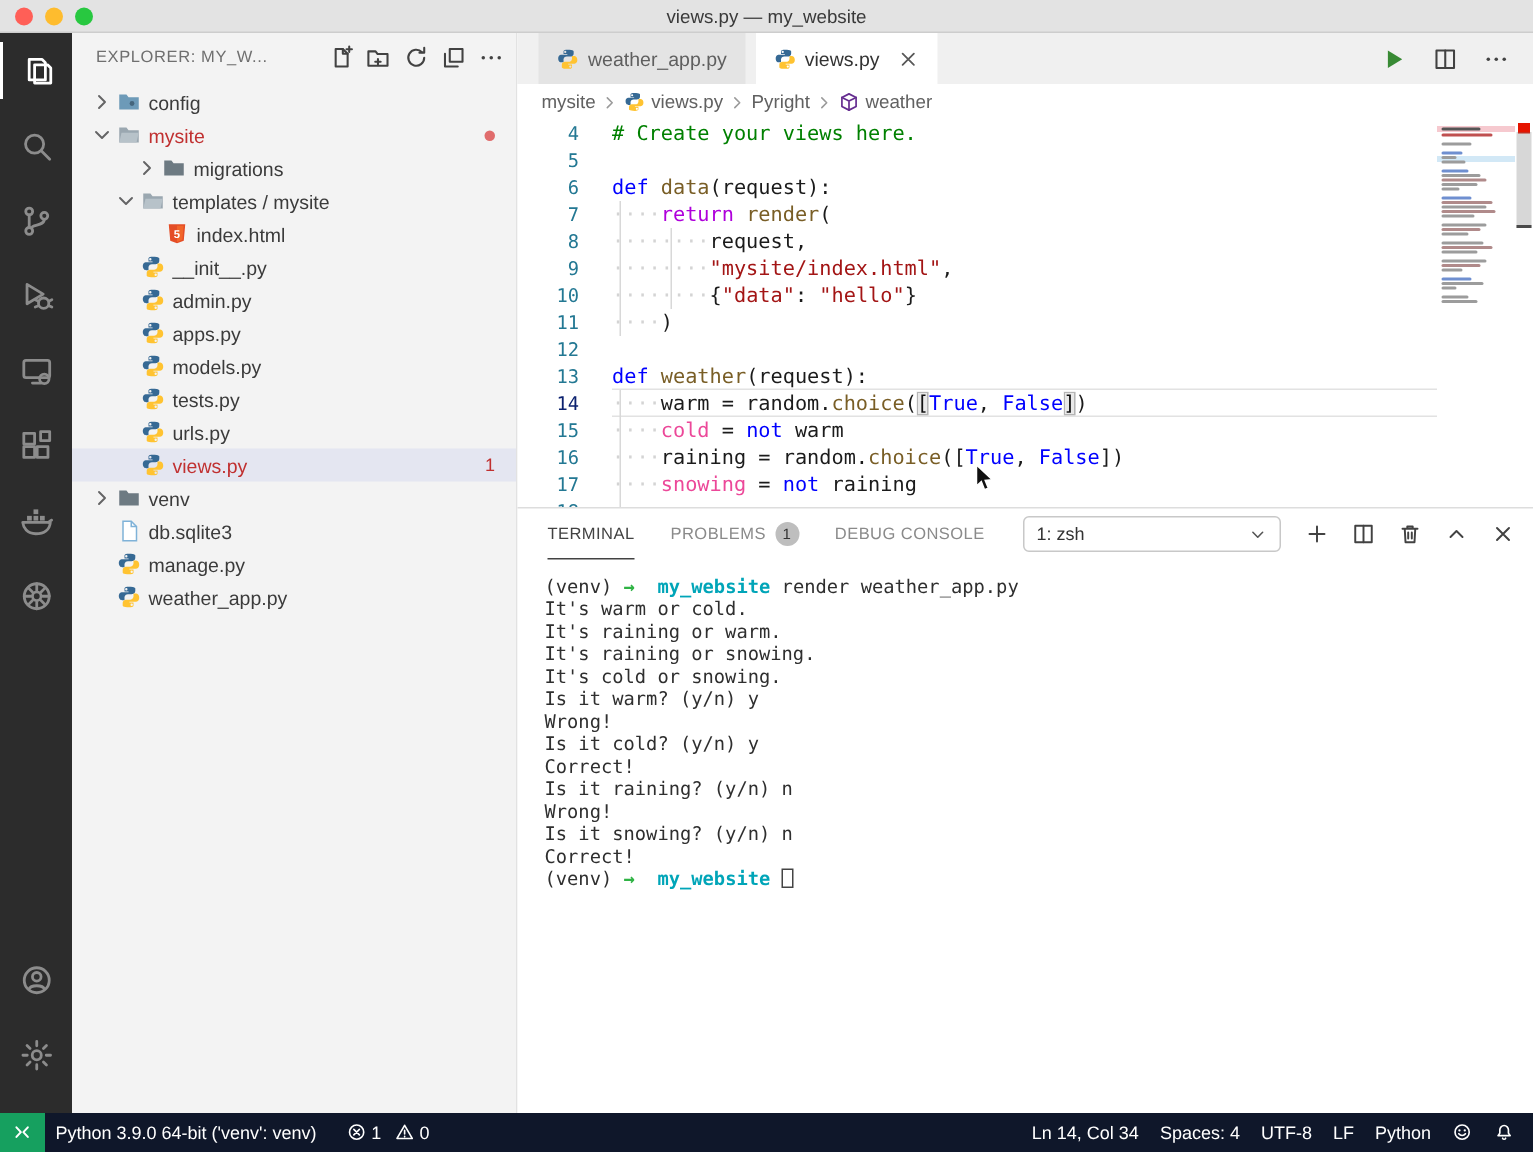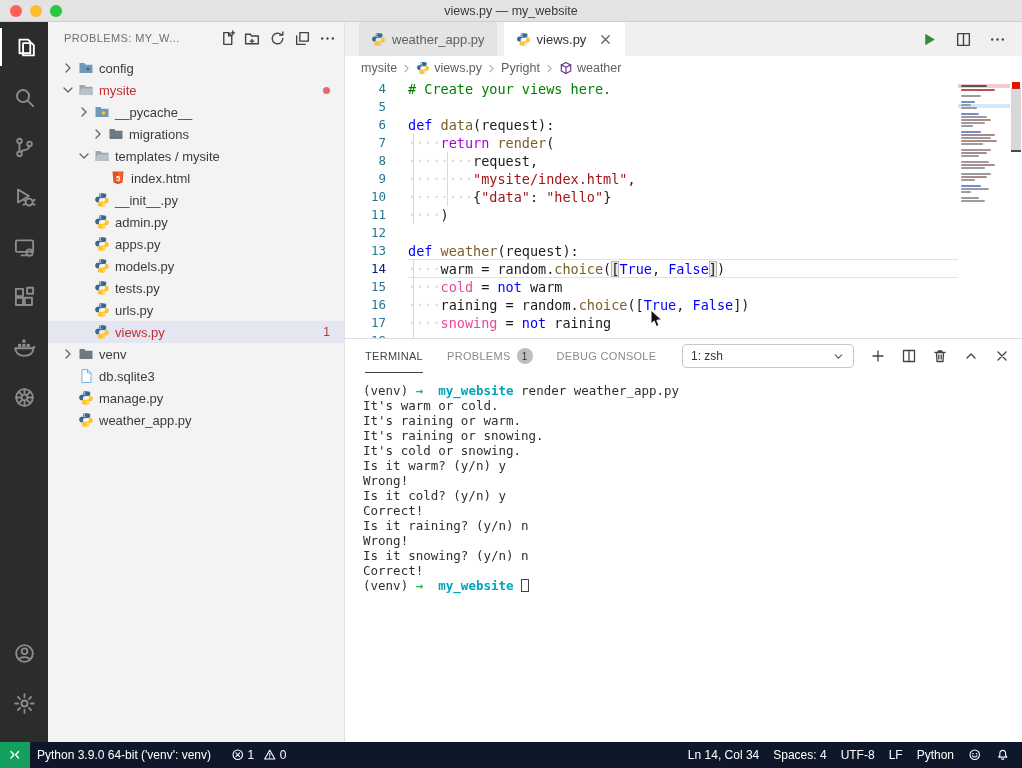--- a/index.html
+++ b/index.html
@@ -233,21 +233,21 @@
                 <circle class="st" cx="8" cy="8" r="2.1"></circle>
                 <path class="st" d="M8 1.6v2M8 12.4v2M1.6 8h2M12.4 8h2M3.5 3.5l1.4 1.4M11.1 11.1l1.4 1.4M12.5 3.5l-1.4 1.4M4.9 11.1l-1.4 1.4"></path>
               </svg>
             </span>
           </div>
         </div>
     </div>
 
     <div id="sidebar">
       <div id="sb-header">
-        <span id="sb-title">PROBLEMS: MY_W...</span>
+        <span id="sb-title">EXPLORER: MY_W...</span>
         <span id="sb-actions">
             <span class="icon">
               <svg viewBox="0 0 16 16">
                 <path class="st" d="M9 2.5H4.5v11h7.5V5.5z"></path>
                 <path class="st" d="M9 2.5v3h3"></path>
                 <path class="st" d="M13 1v3.4M11.3 2.7h3.4"></path>
               </svg>
             </span>
             <span class="icon">
               <svg viewBox="0 0 16 16">
@@ -298,34 +298,20 @@
               </svg>
             </span>
             <span class="icon ficon">
               <svg viewBox="0 0 16 16">
                 <path d="M1.5 3h4.8L7.7 4.8h6.8V13H1.5z" fill="#9aa7b0"></path>
                 <path d="M3 6.5h11.5L13 13H1.5z" fill="#b7c2c9"></path>
               </svg>
             </span>
             <span class="tree-label err">mysite</span>
             <span class="tree-dot"></span>
-          </div>
-          <div class="tree-row" style="padding-left: 28px;">
-            <span class="icon chev">
-              <svg viewBox="0 0 16 16">
-                <path class="st" d="M6 4l4 4-4 4"></path>
-              </svg>
-            </span>
-            <span class="icon ficon">
-              <svg viewBox="0 0 16 16">
-                <path d="M1.5 3h4.8L7.7 4.8h6.8V13H1.5z" fill="#6d9ab8"></path>
-                <circle cx="9.6" cy="9" r="1.8" fill="#ffc331"></circle>
-              </svg>
-            </span>
-            <span class="tree-label">__pycache__</span>
           </div>
           <div class="tree-row" style="padding-left: 42px;">
             <span class="icon chev">
               <svg viewBox="0 0 16 16">
                 <path class="st" d="M6 4l4 4-4 4"></path>
               </svg>
             </span>
             <span class="icon ficon">
               <svg viewBox="0 0 16 16">
                 <path d="M1.5 3h4.8L7.7 4.8h6.8V13H1.5z" fill="#6d7a82"></path>

